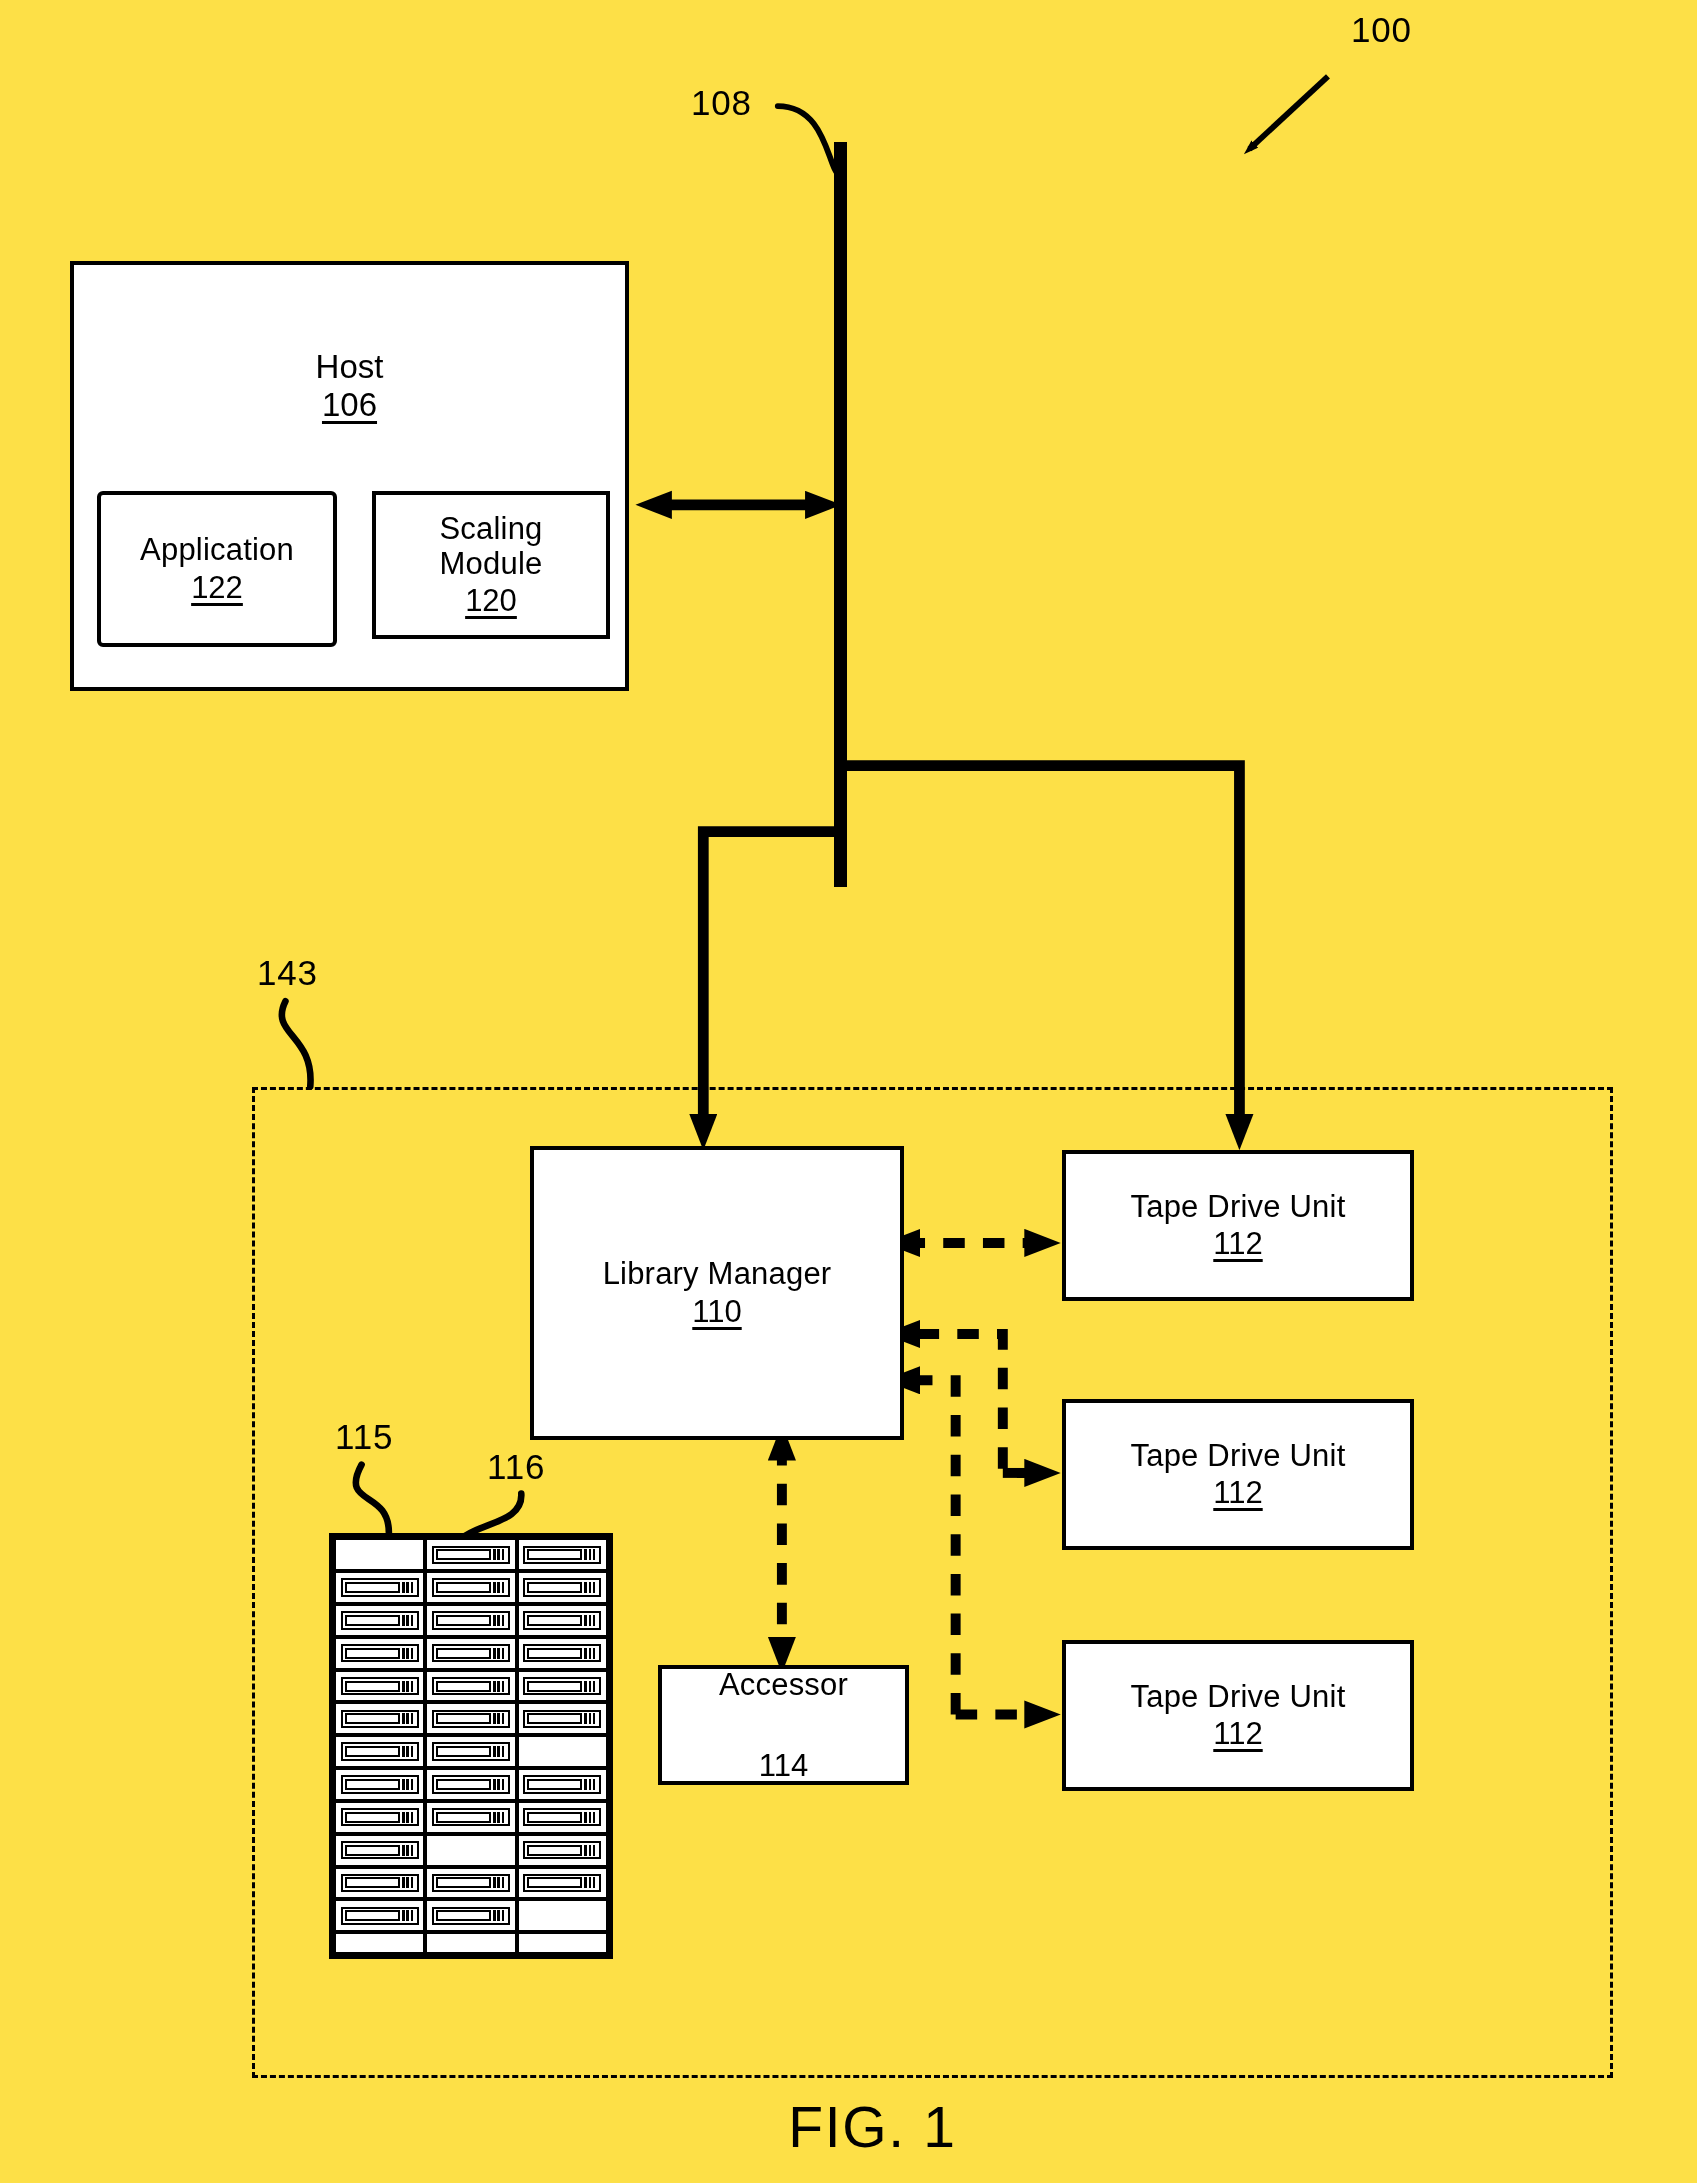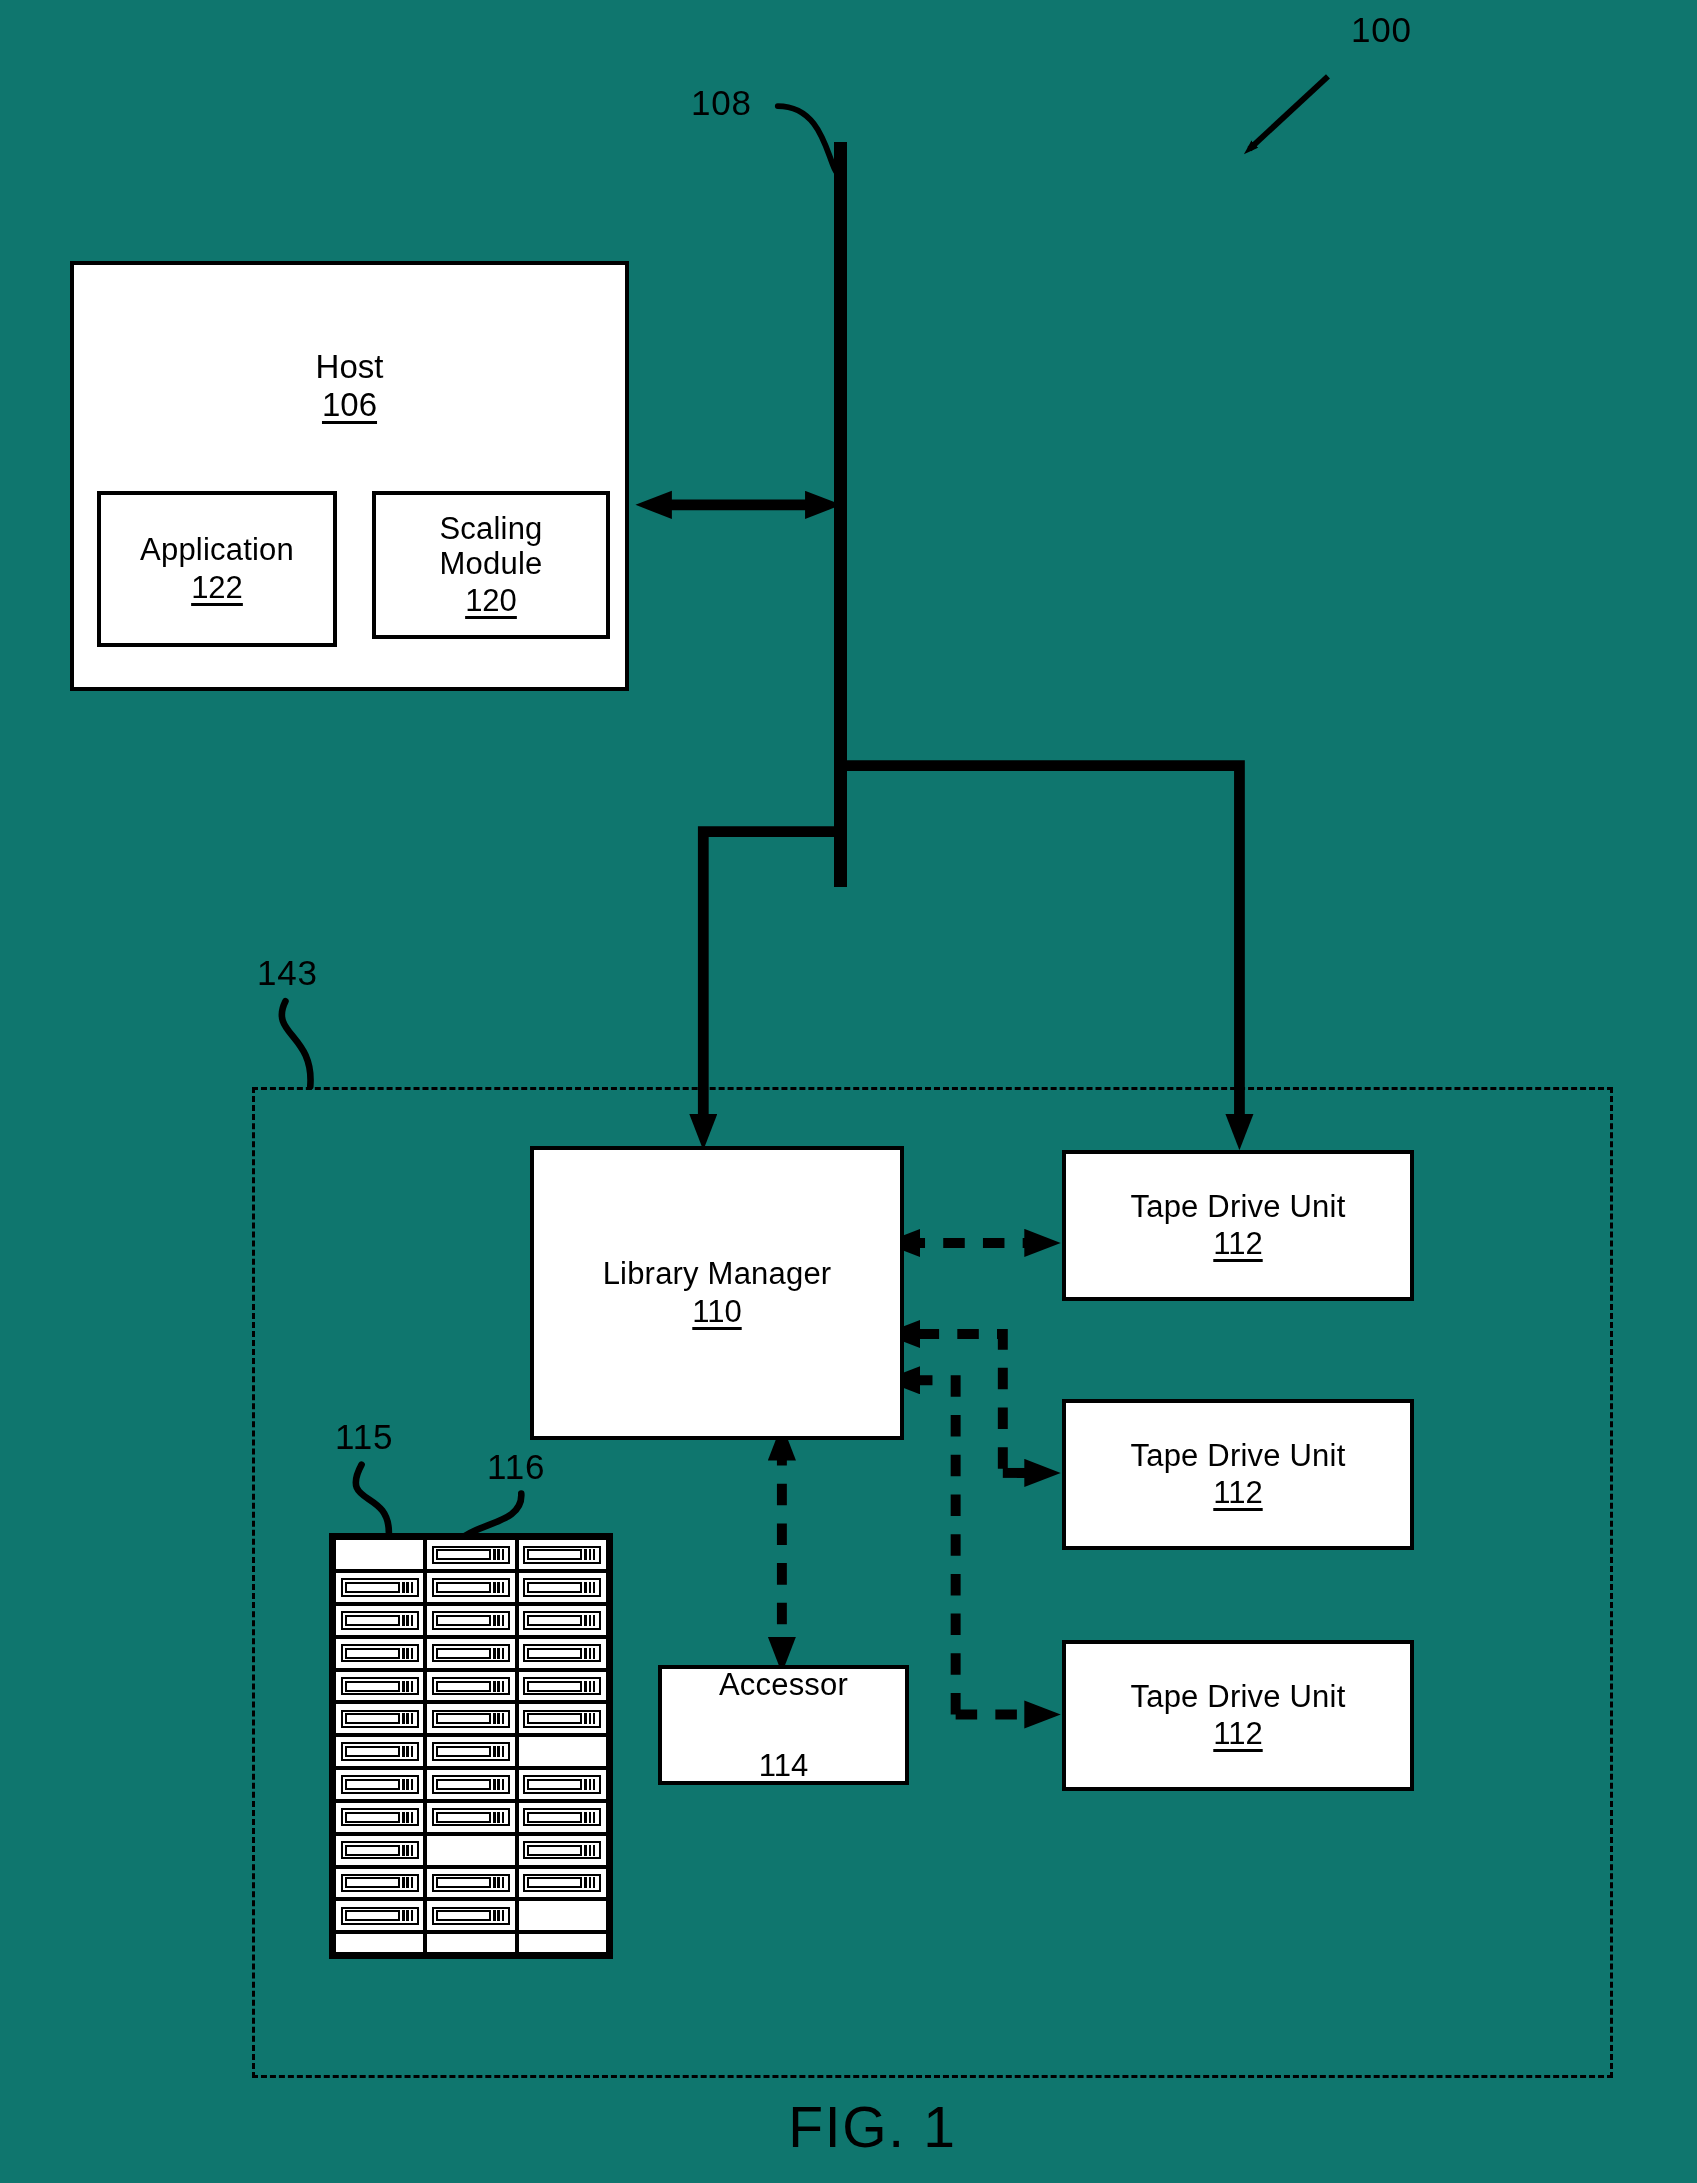--- a/index.html
+++ b/index.html
@@ -9,21 +9,21 @@
     background: #ffffff;
   }
   body {
     font-family: "Liberation Sans", sans-serif;
     color: #000000;
   }
   #figure-root {
     position: relative;
     width: 1697px;
     height: 2183px;
-    background: #0f766e;
+    background: #fde047;
     overflow: hidden;
   }
   svg.layer {
     position: absolute;
     left: 0; top: 0;
     width: 1697px;
     height: 2183px;
     pointer-events: none;
   }
   .node-box {
@@ -222,21 +222,21 @@
   <div class="ref-num" style="left:335px; top:1417px;">115</div>
   <div class="ref-num" style="left:487px; top:1447px;">116</div>
 
   <div class="node-box" style="left:70px; top:261px; width:559px; height:430px; justify-content:flex-start;">
     <div class="host-title" style="top:83px;">
       <span>Host</span>
       <span class="host-ref">106</span>
     </div>
   </div>
 
-  <div class="node-box" style="left:97px; top:491px; width:240px; height:156px;">
+  <div class="node-box" style="left:97px; top:491px; width:240px; height:156px;border-radius:6px;">
     <div class="node-label">Application</div>
     <div class="node-ref">122</div>
   </div>
 
   <div class="node-box" style="left:372px; top:491px; width:238px; height:148px;">
     <div class="node-label">Scaling
 Module</div>
     <div class="node-ref">120</div>
   </div>
 

